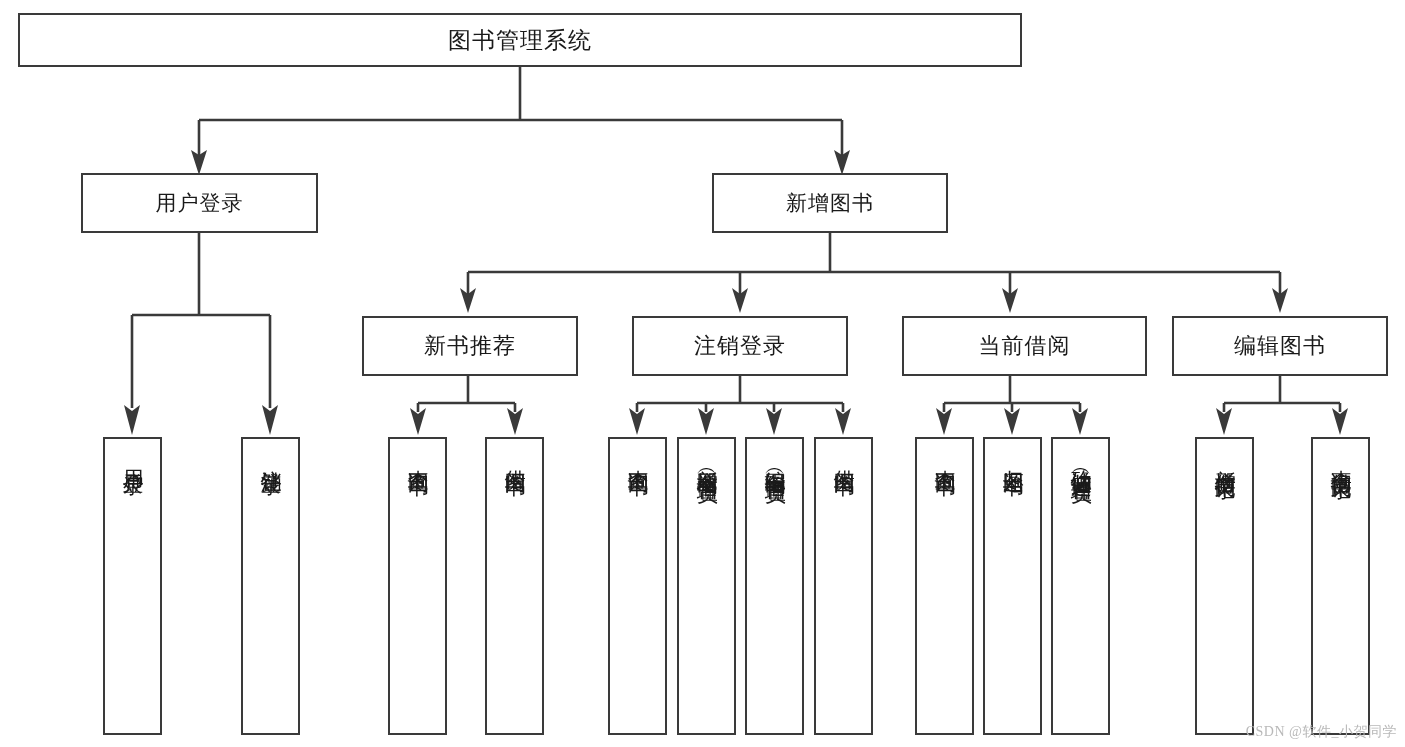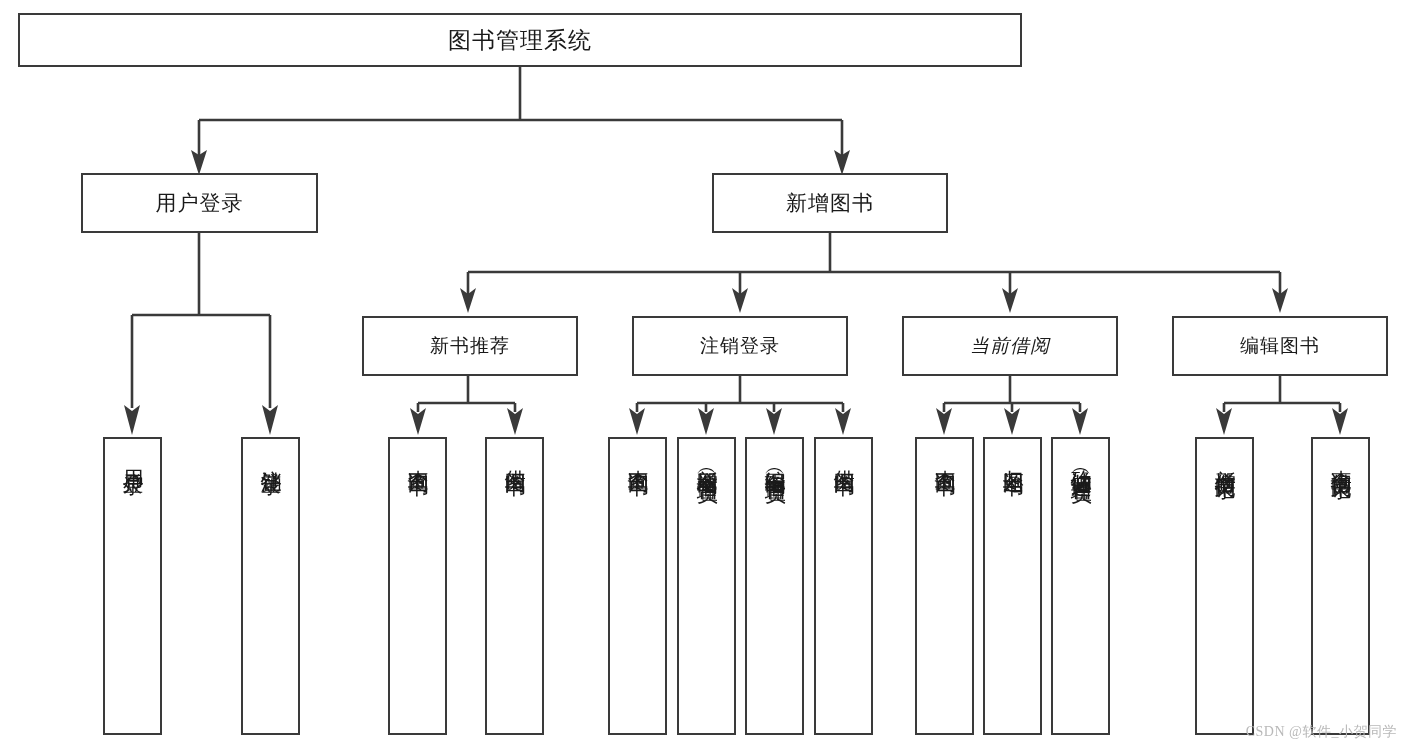--- a/index.html
+++ b/index.html
@@ -29,21 +29,21 @@
   }
   .node.root {
     font-size: 23px;
     letter-spacing: 1px;
   }
   .node.lvl2 {
     font-size: 21px;
     letter-spacing: 1px;
   }
   .node.lvl3 {
-    font-size: 19px;
+    font-size: 22px;
     letter-spacing: 1px;
   }
   .node.leaf {
     font-size: 21px;
     align-items: flex-start;
     padding-top: 14px;
     letter-spacing: 2px;
   }
   .node.leaf .vtext {
     writing-mode: vertical-rl;
@@ -174,21 +174,21 @@
   <div class="node lvl2" style="left:712px; top:173px; width:236px; height:60px;">
     <span>新增图书</span>
   </div>
 
   <div class="node lvl3" style="left:362px; top:316px; width:216px; height:60px;">
     <span>新书推荐</span>
   </div>
   <div class="node lvl3" style="left:632px; top:316px; width:216px; height:60px;">
     <span>注销登录</span>
   </div>
-  <div class="node lvl3" style="left:902px; top:316px; width:216px; height:60px;font-style:italic;">
+  <div class="node lvl3" style="left:902px; top:316px; width:245px; height:60px;">
     <span>当前借阅</span>
   </div>
   <div class="node lvl3" style="left:1172px; top:316px; width:216px; height:60px;">
     <span>编辑图书</span>
   </div>
 
   <div class="node leaf" style="left:103px; top:437px; width:59px; height:298px;">
     <span class="vtext">用户登录</span>
   </div>
   <div class="node leaf" style="left:241px; top:437px; width:59px; height:298px;">

